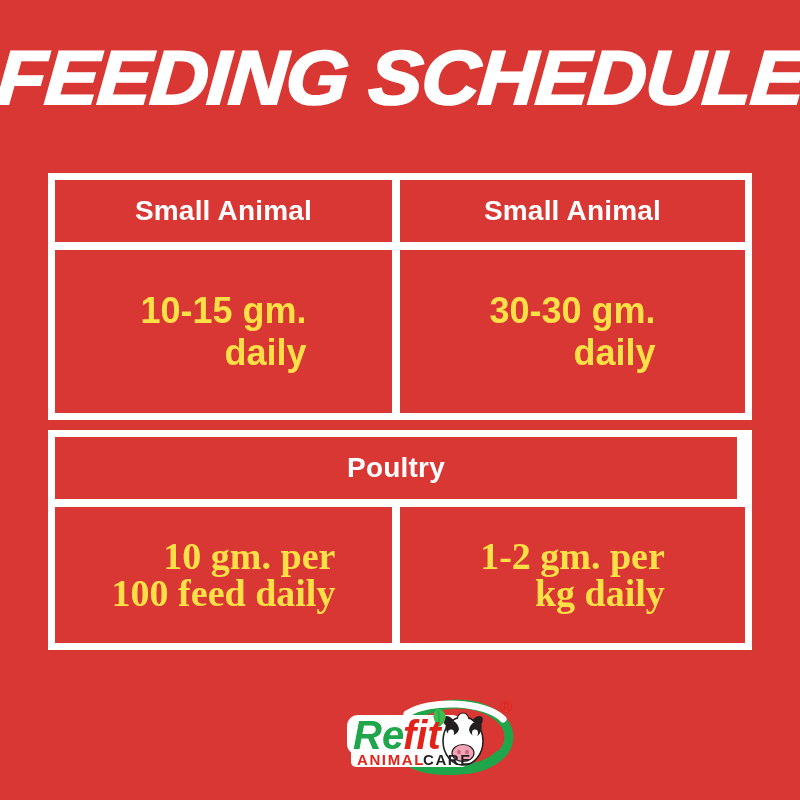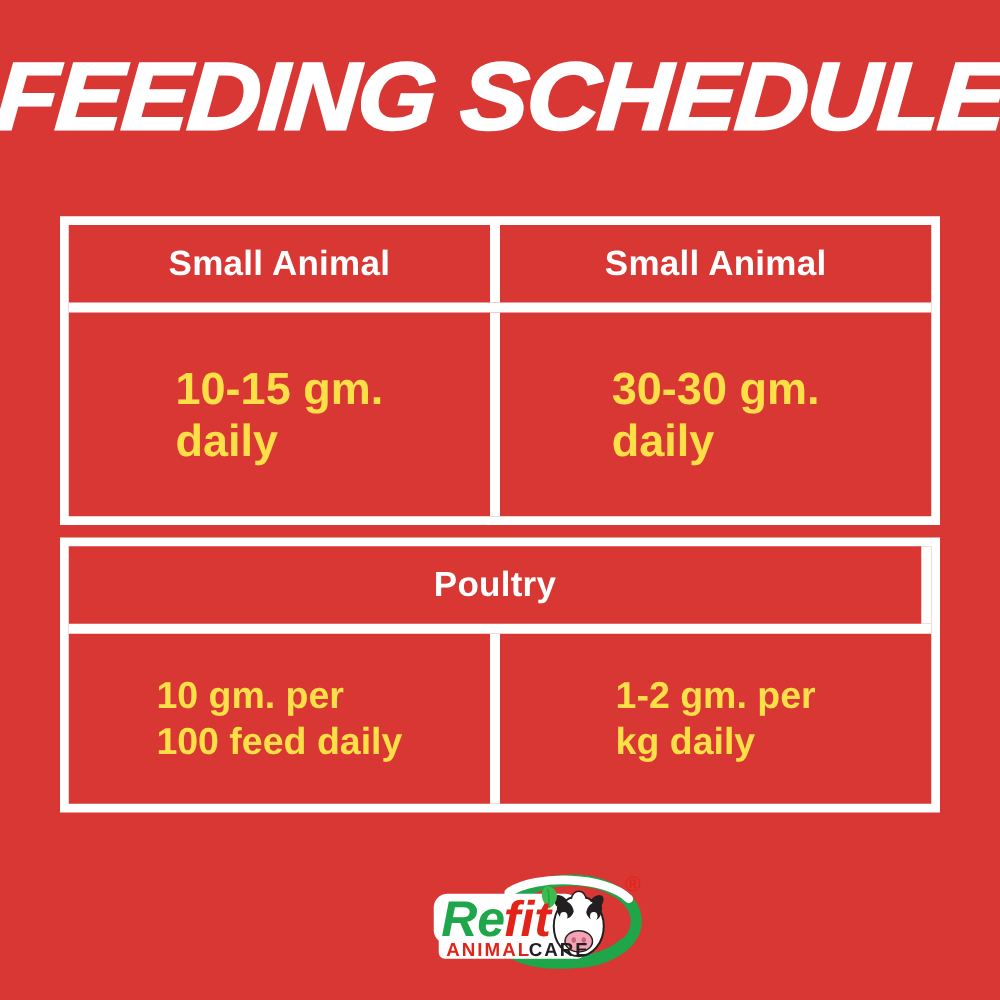--- a/index.html
+++ b/index.html
@@ -82,21 +82,21 @@
   }
   .row-body {
     flex: 1 1 auto;
   }
 
   .cell {
     flex: 1 1 50%;
     display: flex;
     align-items: center;
     justify-content: center;
-    text-align: left;
+    text-align: right;
     box-sizing: border-box;
     color: #FFFFFF;
     padding: 0 8px;
   }
   .cell-left {
     border-right: 8px solid #FFFFFF;
   }
 
   .head-text {
     font-family: "Liberation Sans", sans-serif;
@@ -109,22 +109,23 @@
   }
   .body-text {
     font-family: "Liberation Sans", sans-serif;
     font-weight: 700;
     font-size: 36px;
     line-height: 42px;
     letter-spacing: 0px;
     color: #fde047;
   }
   .body-text.small {
-    font-size: 30px;
+    font-size: 38px;
     line-height: 37px;
+    font-family: Liberation Serif, serif;
   }
 
   
   .logo {
     position: absolute;
     left: 316px;
     top: 697px;
     width: 178px;
     height: 84px;
     margin-left: 29px;

